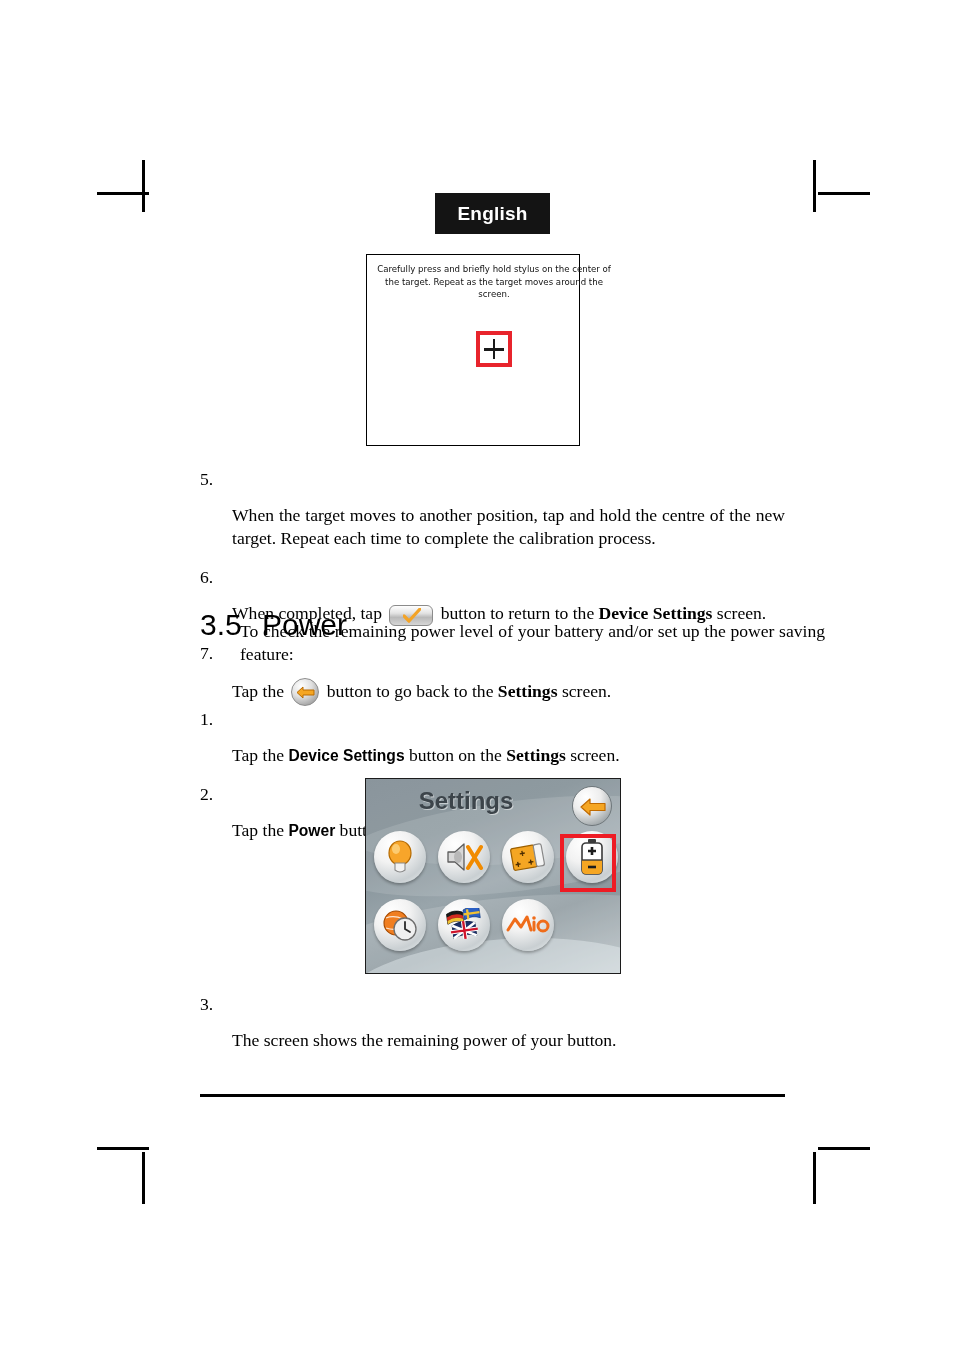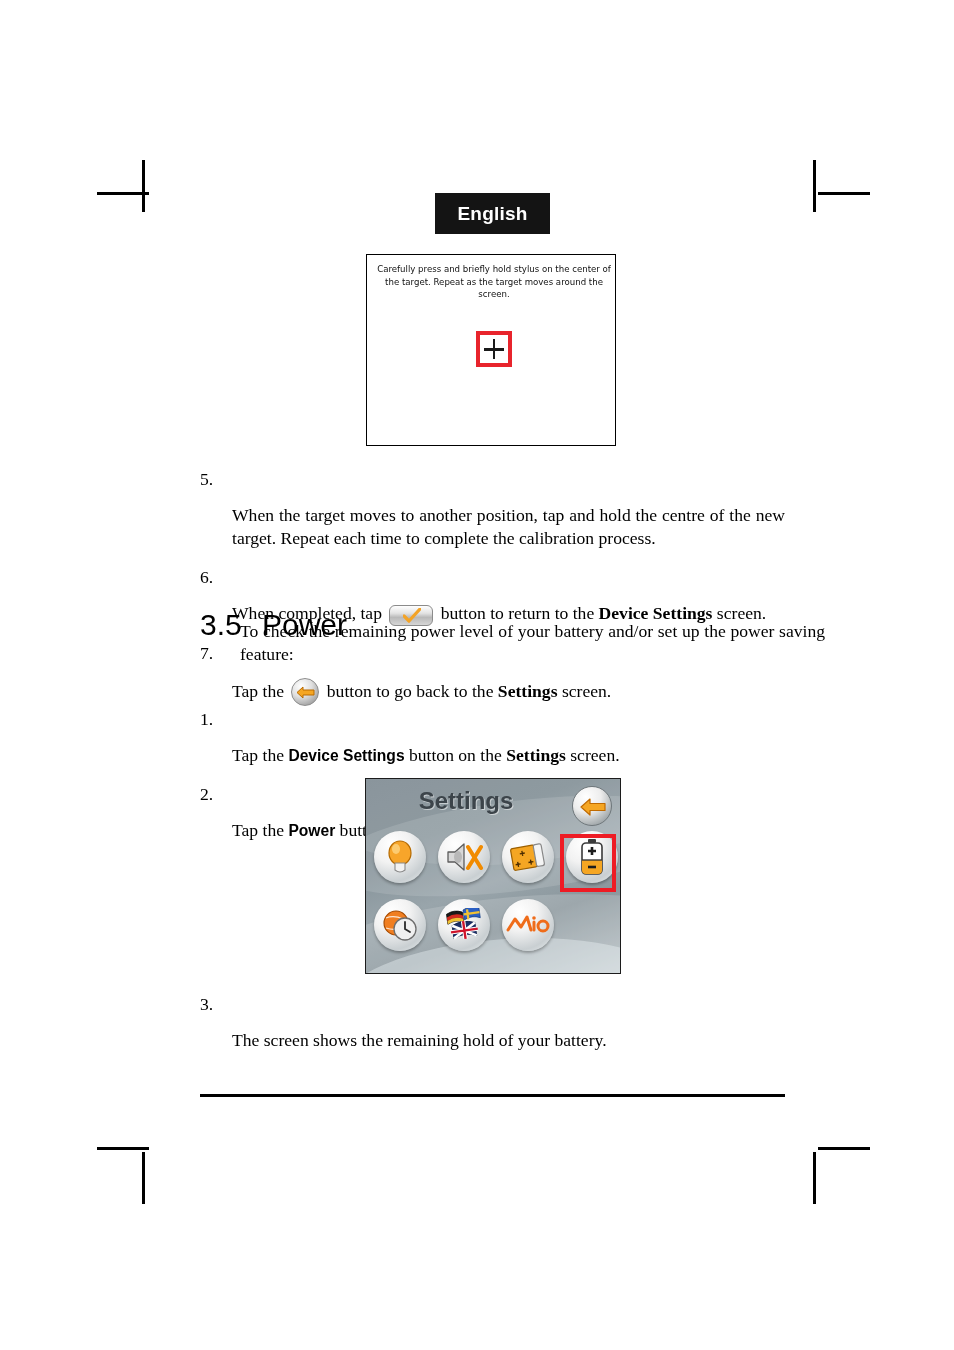--- a/index.html
+++ b/index.html
@@ -20,21 +20,21 @@
     position:absolute;left:435px;top:193px;width:115px;height:41px;
     background:#141414;color:#fff;
     font-family:"Liberation Sans", sans-serif;
     font-weight:bold;font-size:19px;
     display:flex;align-items:center;justify-content:center;
     letter-spacing:.2px;
   }
 
   
   .calib{
-    position:absolute;left:366px;top:254px;width:250px;height:192px;
+    position:absolute;left:366px;top:254px;width:214px;height:192px;
     background:#fff;border:1.5px solid #000;box-sizing:border-box;
   }
   .calib-text{
     position:absolute;left:8px;top:8px;width:238px;
     text-align:center;
     font-family:"DejaVu Sans", sans-serif;
     font-size:8.6px;line-height:12.6px;color:#111;
   }
   .calib-target{
     position:absolute;left:476px;top:331px;width:36px;height:36px;
@@ -272,19 +272,19 @@
         <circle cx="37" cy="12" r="5" fill="none" stroke="#ef6c1a" stroke-width="3"></circle>
       </svg>
     </div>
   </div>
 
   <div class="hl-box"></div>
 
   <div class="ol" id="steps-power-bottom" style="top:993px;">
       <div class="li">
         <span class="num">3.</span>
-        <span class="txt">The screen shows the remaining hold of your battery.</span>
+        <span class="txt">The screen shows the remaining power of your button.</span>
       </div>
     </div>
 
   <div class="foot-rule"></div>
 
 </div>
 
 </body></html>

